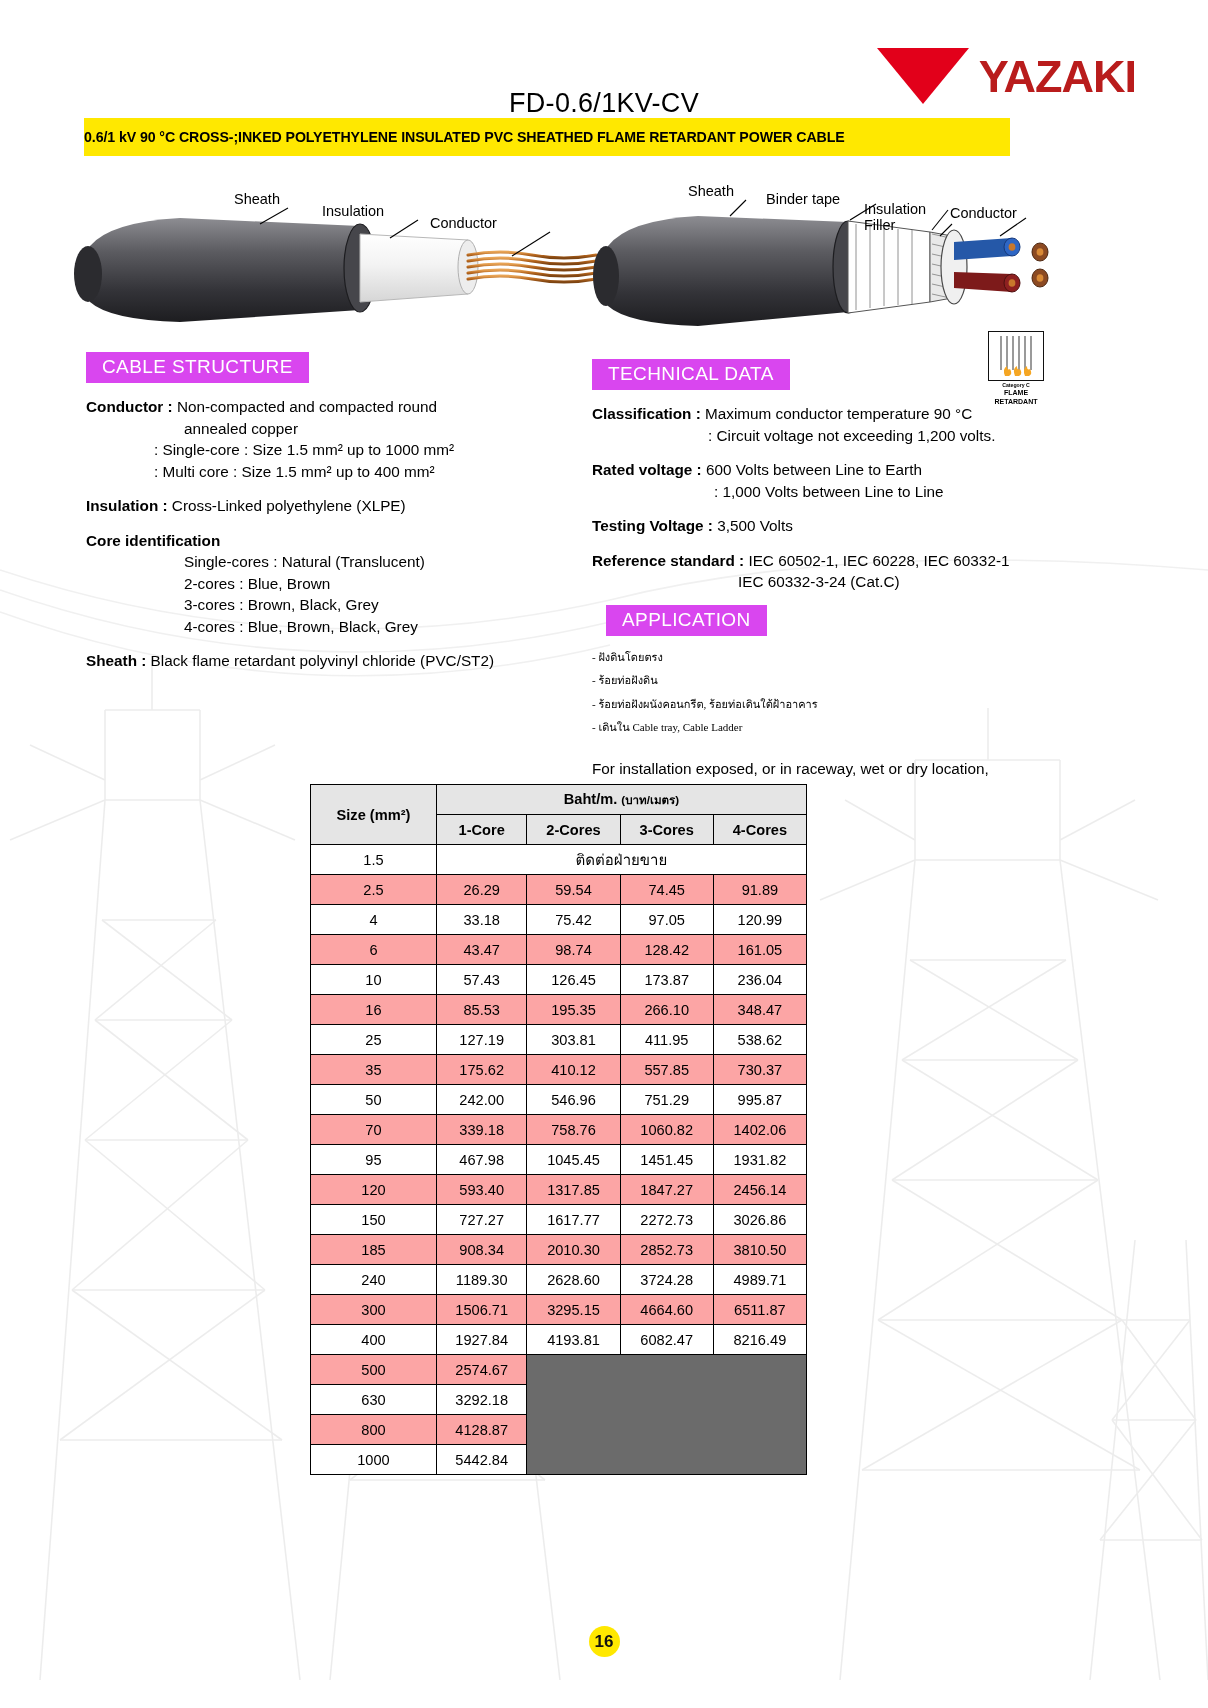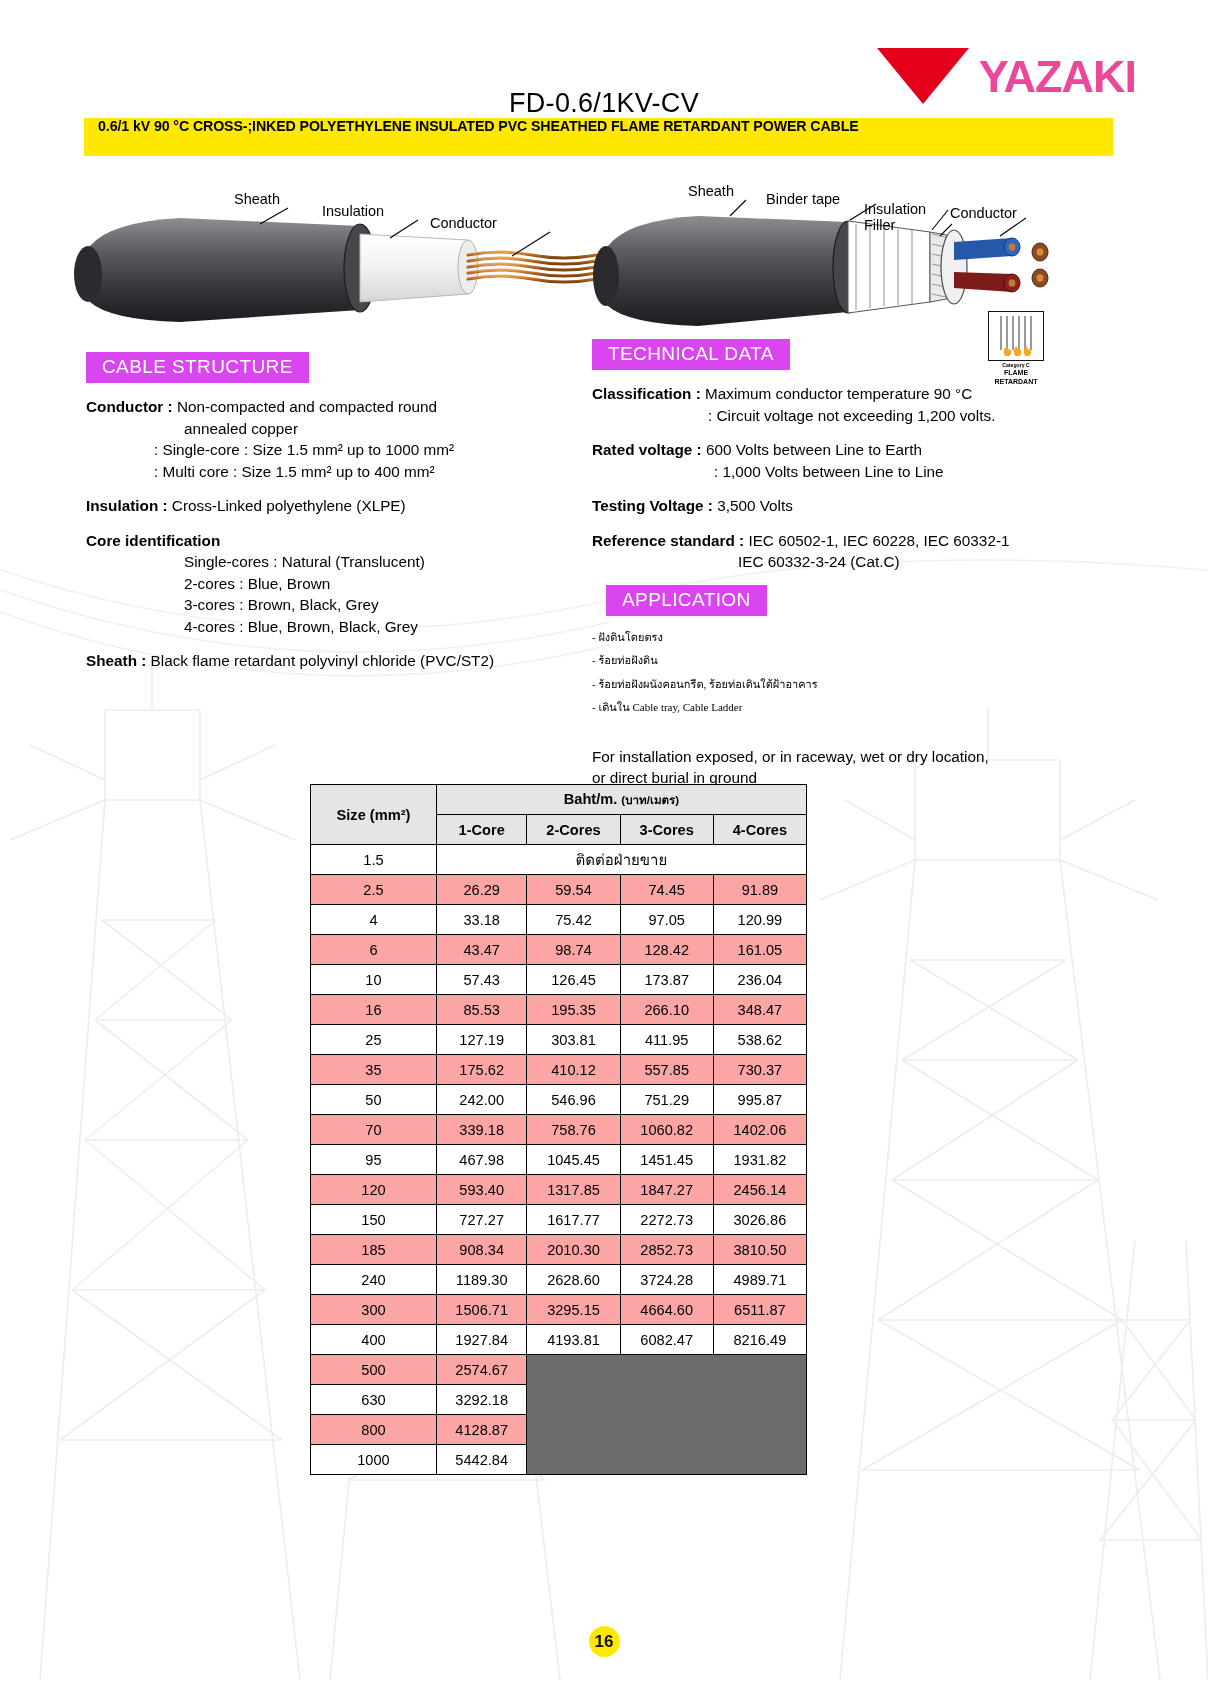--- a/index.html
+++ b/index.html
@@ -17,44 +17,44 @@
   #bg-watermark{
     position:absolute; left:0; top:240px; width:1208px; height:1440px;
     z-index:0; opacity:.55; pointer-events:none;
   }
 
   .page { position:relative; z-index:2; width:1208px; height:1708px; }
 
   
   .logo-wrap{ position:absolute; right:72px; top:46px; display:flex; align-items:center; gap:10px;}
   .logo-tri{ width:92px; height:60px; }
-  .logo-text{ font-size:45px; font-weight:bold; letter-spacing:-1px; color:#ec4899; line-height:1;}
+  .logo-text{ font-size:45px; font-weight:bold; letter-spacing:-1px; color:#b91c1c; line-height:1;}
 
   .model-title{
     position:absolute; left:0; right:0; top:88px; text-align:center;
     font-size:27px; font-weight:normal; letter-spacing:.3px;
   }
 
   .yellow-band{
-    position:absolute; left:84px; top:118px; width:1029px; height:38px;
-    background:#ffe800; display:flex; padding-left:14px;
+    position:absolute; left:84px; top:118px; width:926px; height:38px;
+    background:#ffe800; display:flex; align-items:center; padding-left:0;
   }
   .yellow-band span{ font-size:14.2px; font-weight:bold; letter-spacing:-.1px; }
 
   
   .diagrams{ position:absolute; left:0; top:160px; width:1208px; height:195px; }
 
   
   .sec-head{
     display:inline-block; background:#d946ef; color:#fff;
     font-size:19px; padding:4px 16px 5px 16px; letter-spacing:.4px;
   }
 
   .col-left{ position:absolute; left:86px; top:352px; width:500px; }
-  .col-right{ position:absolute; left:592px; top:339px; width:470px; }
+  .col-right{ position:absolute; left:592px; top:359px; width:470px; }
 
   .body-txt{ font-size:15.3px; line-height:21.5px; }
   .body-txt b{ font-weight:bold; }
   .blk{ margin-top:13px; }
   .ind2{ padding-left:98px; }
   .ind3{ padding-left:68px; }
   .ind4{ padding-left:116px; }
   .ind5{ padding-left:146px; }
   .ind6{ padding-left:122px; }
   .thai{ font-size:11px; line-height:23.5px;font-family:Liberation Serif, serif; }
@@ -344,21 +344,21 @@
     </div>
 
     <div style="margin-top:12px">
       <div class="sec-head" style="margin-left:14px">APPLICATION</div>
       <div class="thai" style="margin-top:10px">
         <div>- ฝังดินโดยตรง</div>
         <div>- ร้อยท่อฝังดิน</div>
         <div>- ร้อยท่อฝังผนังคอนกรีต, ร้อยท่อเดินใต้ฝ้าอาคาร</div>
         <div>- เดินใน Cable tray, Cable Ladder</div>
       </div>
-      <div class="body-txt" style="margin-top:26px">
+      <div class="body-txt" style="margin-top:18px">
         <div>For installation exposed, or in raceway, wet or dry location,</div>
         <div>or direct burial in ground</div>
       </div>
     </div>
   </div>
 
   <table class="price-table">
     <thead>
       <tr>
         <th rowspan="2" class="th-size">

